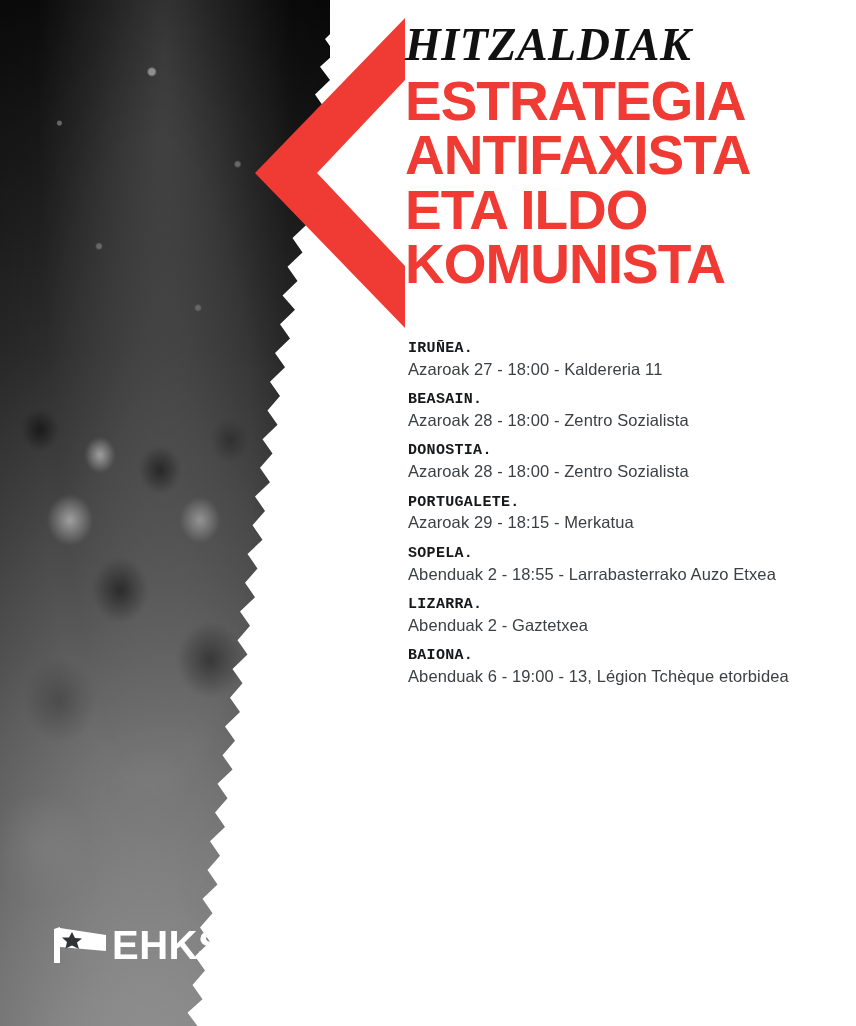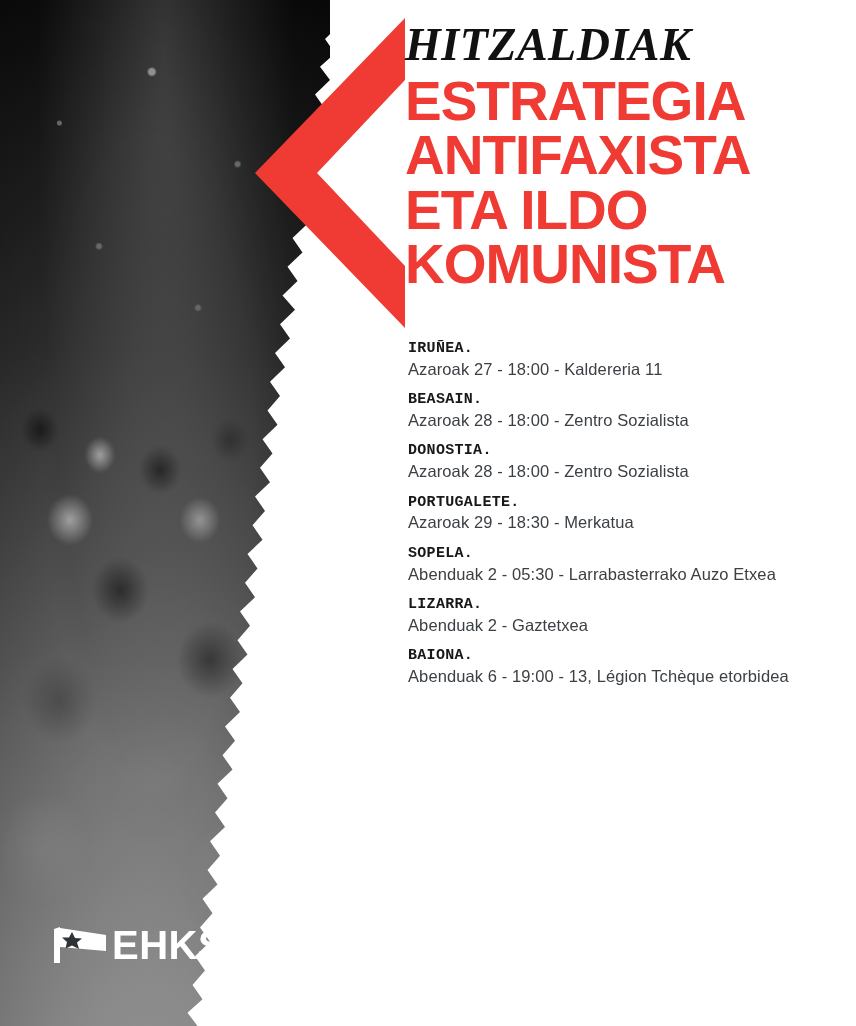--- a/index.html
+++ b/index.html
@@ -246,25 +246,25 @@
     <div class="event">
       <div class="event-city">BEASAIN.</div>
       <div class="event-detail">Azaroak 28 - 18:00 - Zentro Sozialista</div>
     </div>
     <div class="event">
       <div class="event-city">DONOSTIA.</div>
       <div class="event-detail">Azaroak 28 - 18:00 -  Zentro Sozialista</div>
     </div>
     <div class="event">
       <div class="event-city">PORTUGALETE.</div>
-      <div class="event-detail">Azaroak 29 - 18:30 -  Merkatua</div>
+      <div class="event-detail">Azaroak 29 - 18:15 -  Merkatua</div>
     </div>
     <div class="event">
       <div class="event-city">SOPELA.</div>
-      <div class="event-detail">Abenduak 2 - 05:30 -  Larrabasterrako Auzo Etxea</div>
+      <div class="event-detail">Abenduak 2 - 18:55 -  Larrabasterrako Auzo Etxea</div>
     </div>
     <div class="event">
       <div class="event-city">LIZARRA.</div>
       <div class="event-detail">Abenduak 2  - Gaztetxea</div>
     </div>
     <div class="event">
       <div class="event-city">BAIONA.</div>
       <div class="event-detail">Abenduak 6 - 19:00 - 13, Légion Tchèque etorbidea</div>
     </div>
   </div>

